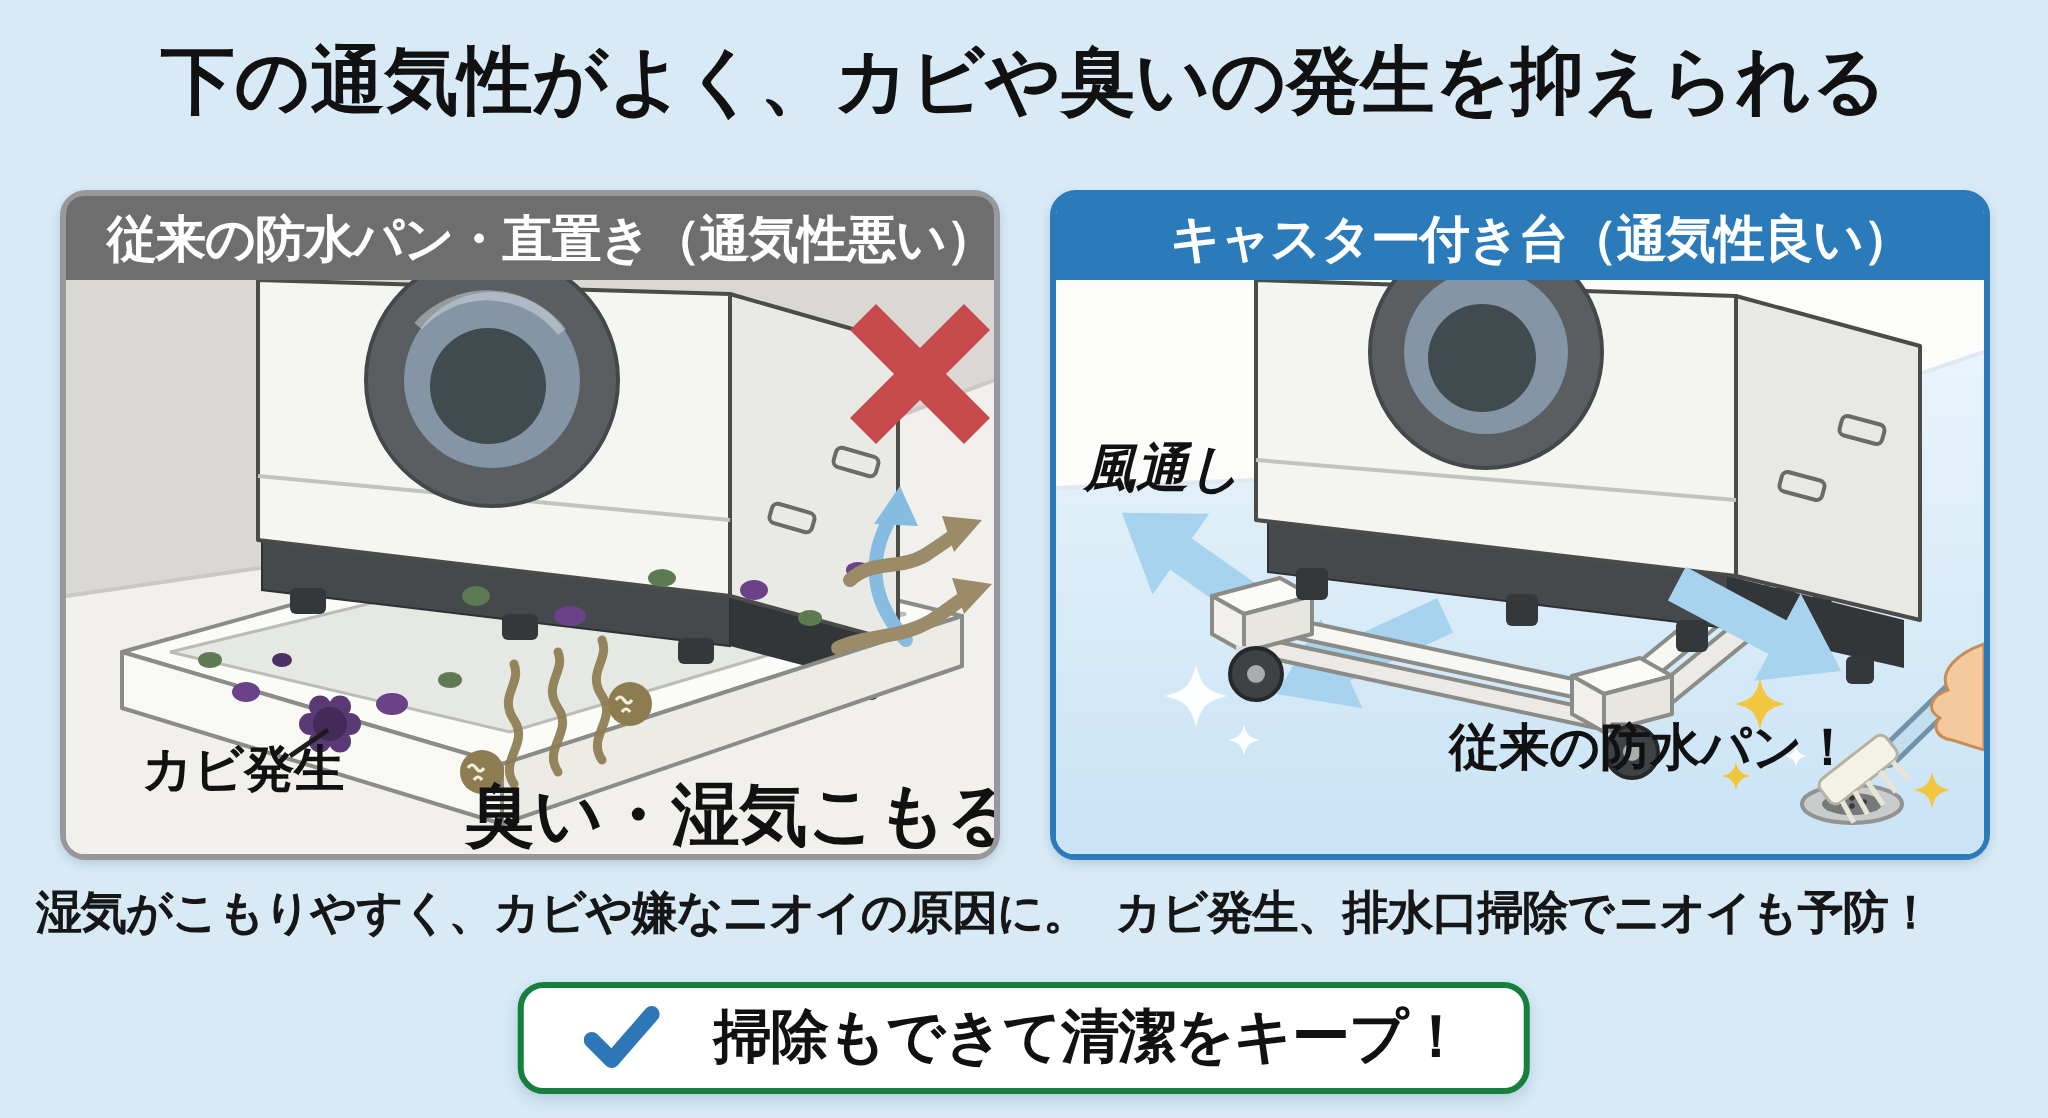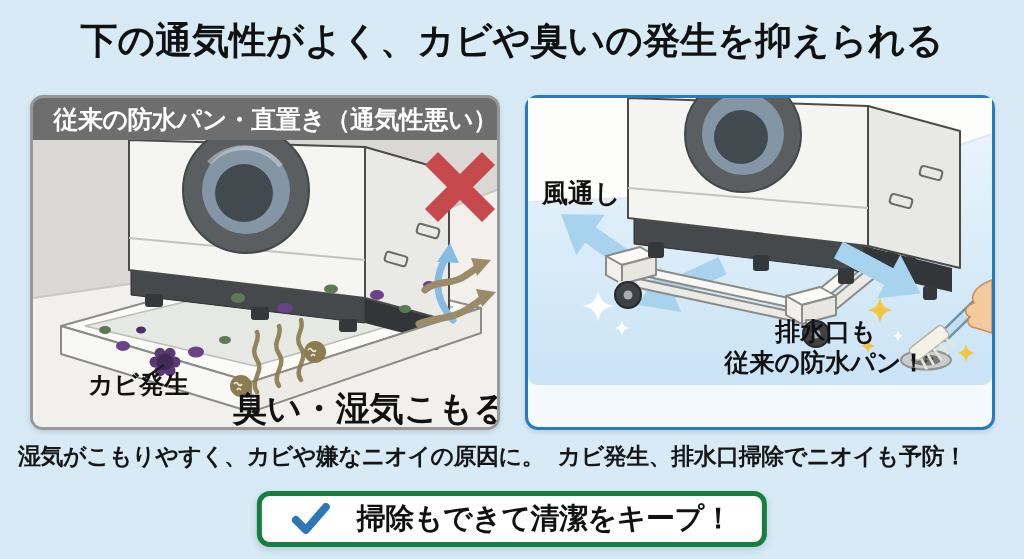--- a/index.html
+++ b/index.html
@@ -28,31 +28,31 @@
   .panel.right{left:525px;border-color:var(--panel-border-blue,#2b7ab9);background:#f3f9fd;}
   .panel-header{height:42px;display:flex;align-items:center;justify-content:center;
                 color:#ffffff;font-size:25px;font-weight:800;border-radius:9px 9px 0 0;
                 letter-spacing:-0.5px;white-space:nowrap;padding-left:21px;}
   .panel.left  .panel-header{background:var(--left-header-bg,#6e6e6e);}
   .panel.right .panel-header{background:var(--right-header-bg,#2b7ab9);}
   .panel-body{position:relative;height:287px;border-radius:0 0 9px 9px;overflow:hidden;}
   .panel-body svg{position:absolute;left:0;top:0;width:100%;height:100%;display:block;}
   .ill-label{position:absolute;color:var(--text-dark,#111);font-weight:800;line-height:1.22;
              white-space:nowrap;}
-  .label-mold{left:55px;top:230px;font-size:25px;}
+  .label-mold{left:38px;top:230px;font-size:25px;}
   .label-odor{left:200px;top:248px;font-size:34px;}
-  .label-airflow{left:14px;top:80px;font-size:26px;}
+  .label-airflow{left:14px;top:80px;font-size:26px;font-style:italic;}
   .label-drain{left:175px;top:219px;width:245px;text-align:center;font-size:25px;}
   .caption{position:absolute;top:441px;font-size:23px;font-weight:700;color:#161616;
            text-align:center;letter-spacing:-0.5px;white-space:nowrap;}
   .caption.left{left:18px;width:494px;}
   .caption.right{left:523px;width:478px;}
   .banner{position:absolute;top:491px;left:50%;transform:translateX(-50%);
           height:56px;display:flex;align-items:center;gap:27px;padding:0 30px;
-          background:#ffffff;border:5px solid #15803d;border-radius:13px;
+          background:#ffffff;border:3px solid #15803d;border-radius:13px;
           box-shadow:0 3px 7px rgba(60,90,120,.2);white-space:nowrap;}
   .banner-text{font-size:29px;font-weight:800;color:var(--text-dark,#111);letter-spacing:-0.5px;}
 </style>
 </head>
 <body>
 
 <div class="stage">
 
   <h1 class="title">下の通気性がよく、カビや臭いの発生を抑えられる</h1>
 
@@ -140,20 +140,21 @@
         <path transform="translate(392,12)" d="M0,13 L13,0 L35,22 L57,0 L70,13 L48,35 L70,57 L57,70 L35,48 L13,70 L0,57 L22,35 Z" fill="var(--x-red,#c64a4c)"></path>
 
         <path d="M112,238 L131,225" stroke="#1c1c1c" stroke-width="2.5"></path>
       </svg>
       <div class="ill-label label-mold">カビ発生</div>
       <div class="ill-label label-odor">臭い・湿気こもる</div>
     </div>
   </div>
 
   <div class="panel right">
+    <div class="panel-header">キャスター付き台（通気性良い）</div>
     <div class="panel-body">
       <svg viewBox="0 0 464 287">
         <defs>
           <linearGradient id="floorGrad" x1="0" y1="0" x2="0" y2="1">
             <stop offset="0%" stop-color="#e9f4fb"></stop>
               <stop offset="100%" stop-color="#c9e3f5"></stop>
           </linearGradient>
           <path id="arr" d="M0,16 L60,16 L60,0 L98,26 L60,52 L60,36 L0,36 Z"></path>
           <path id="spark" d="M0,-12 C2,-4 4,-2 12,0 C4,2 2,4 0,12 C-2,4 -4,2 -12,0 C-4,-2 -2,-4 0,-12 Z"></path>
         </defs>
@@ -250,21 +251,20 @@
           <use href="#spark" transform="translate(352,212) scale(1.05)" fill="#f2c63e"></use>
           <use href="#spark" transform="translate(340,248) scale(0.6)" fill="#f2c63e"></use>
           <use href="#spark" transform="translate(438,255) scale(0.75)" fill="#f2c63e"></use>
           <use href="#spark" transform="translate(370,238) scale(0.45)" fill="#ffffff" opacity="0.9"></use>
         </g>
       </svg>
       <div class="ill-label label-airflow">
         <span style="display:block">風通し</span>
       </div>
       <div class="ill-label label-drain">
-        <span style="display:block">排水口も</span>
         <span style="display:block">従来の防水パン！</span>
       </div>
     </div>
   </div>
 
   <div class="caption left">湿気がこもりやすく、カビや嫌なニオイの原因に。</div>
   <div class="caption right">カビ発生、排水口掃除でニオイも予防！</div>
 
   <div class="banner">
     <svg width="38" height="32" viewBox="0 0 38 32">

